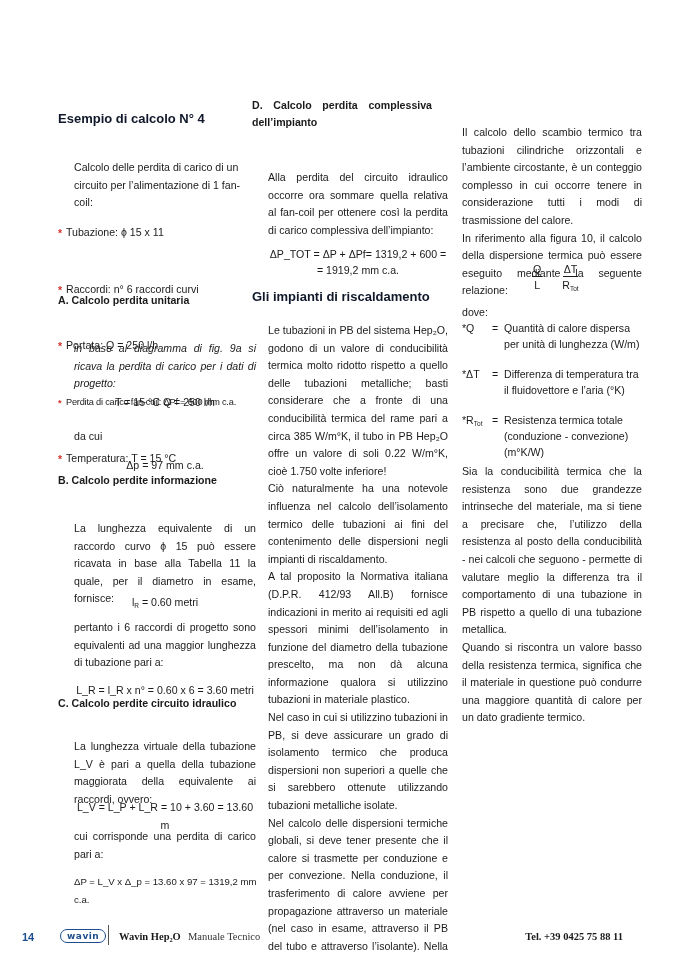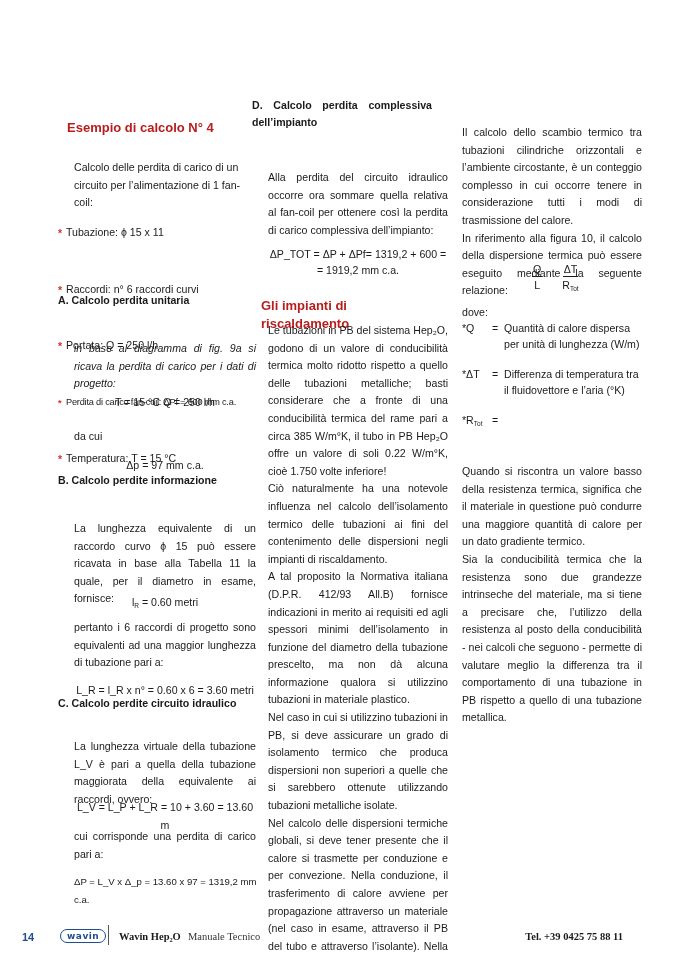--- a/index.html
+++ b/index.html
@@ -3,21 +3,21 @@
 <meta charset="utf-8">
 <style>
   html, body { margin:0; padding:0; background:#ffffff; }
   body { width:678px; height:959px; position:relative; overflow:hidden;
          font-family:"Liberation Sans", sans-serif; color:#1a1a1a; }
   .col { position:absolute; top:0; font-size:10.6px; line-height:17.6px; }
   .col1 { left:58px; width:182px; }
   .col2 { left:252px; width:180px; }
   .col3 { left:446px; width:180px; }
   .j { text-align:justify; margin:0; }
-  .h-blue { color:#b91c1c; font-weight:bold; font-size:13px; margin:9px; position:absolute; }
+  .h-blue { color:#0f172a; font-weight:bold; font-size:13px; margin:0; position:absolute; }
   .h-black { font-weight:bold; font-size:10.6px; margin:0; position:absolute; }
   .abs { position:absolute; margin:16px; }
   .center { text-align:center; }
   ul.bul { list-style:none; padding:0; margin:0; }
   ul.bul li { position:relative; padding-left:8px;margin-top:39px; }
   ul.bul li::before { content:"*"; color:#d2322d; position:absolute; left:0; top:1px; font-weight:bold; }
   ul.bul li.small { font-size:9.2px; letter-spacing:-0.2px; }
   sub { font-size:6.5px; vertical-align:-2px; }
   .frac { display:inline-flex; gap:20px; }
   .frac .f { display:flex; flex-direction:column; align-items:center; }
@@ -110,25 +110,26 @@
       <span class="txt">Quantità di calore dispersa per unità di lunghezza (W/m)</span>
     </div>
     <div class="def" style="margin-top:14px;">
       <span class="sym">*ΔT</span>
       <span class="eq">=</span>
       <span class="txt">Differenza di temperatura tra il fluidovettore e l’aria (°K)</span>
     </div>
     <div class="def" style="margin-top:14px;">
       <span class="sym"><span>*R</span><sub>Tot</sub></span>
       <span class="eq">=</span>
+      <span class="txt">Resistenza termica totale (conduzione - convezione) (m°K/W)</span>
     </div>
   </div>
   <div class="abs" style="top:447px; width:180px;">
+    <p class="j">Sia la conducibilità termica che la resistenza sono due grandezze intrinseche del materiale, ma si tiene a precisare che, l’utilizzo della resistenza al posto della conducibilità - nei calcoli che seguono - permette di valutare meglio la differenza tra il comportamento di una tubazione in PB rispetto a quello di una tubazione metallica.</p>
     <p class="j">Quando si riscontra un valore basso della resistenza termica, significa che il materiale in questione può condurre una maggiore quantità di calore per un dato gradiente termico.</p>
-    <p class="j">Sia la conducibilità termica che la resistenza sono due grandezze intrinseche del materiale, ma si tiene a precisare che, l’utilizzo della resistenza al posto della conducibilità - nei calcoli che seguono - permette di valutare meglio la differenza tra il comportamento di una tubazione in PB rispetto a quello di una tubazione metallica.</p>
   </div>
 </div>
 
 <div class="footer">
   <span class="pg">14</span>
   <span class="logo">wavin</span>
   <span class="vsep"></span>
   <span class="brand">Wavin Hep₂O</span>
   <span class="manual">Manuale Tecnico</span>
   <span class="tel">Tel. +39 0425 75 88 11</span>

